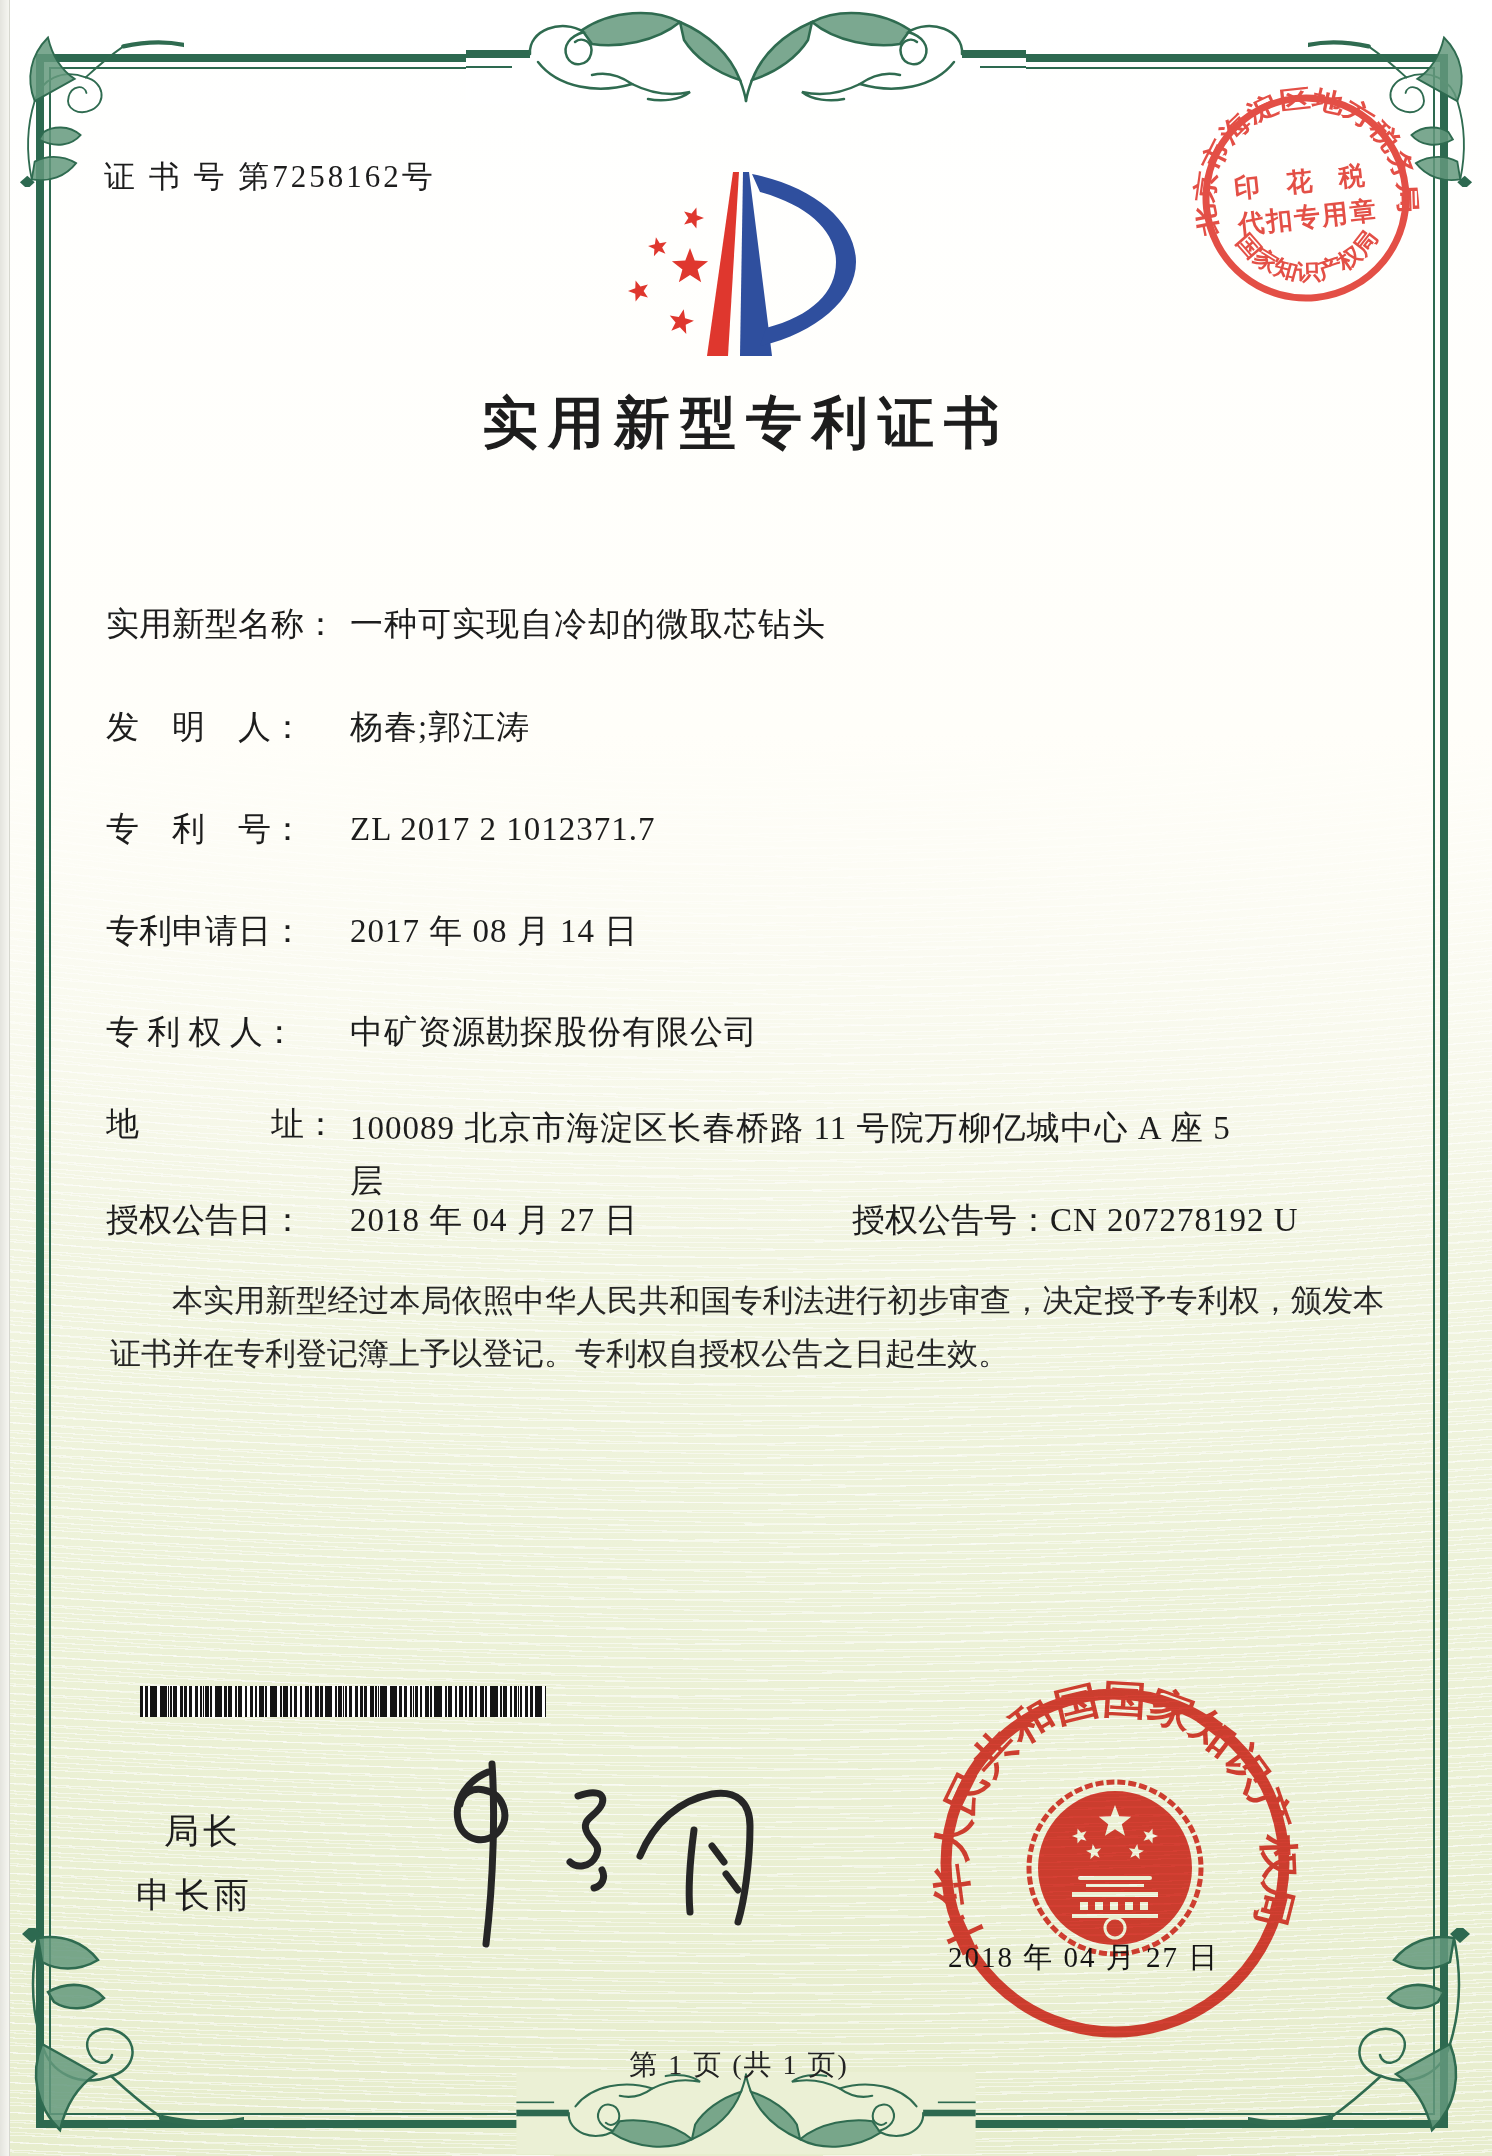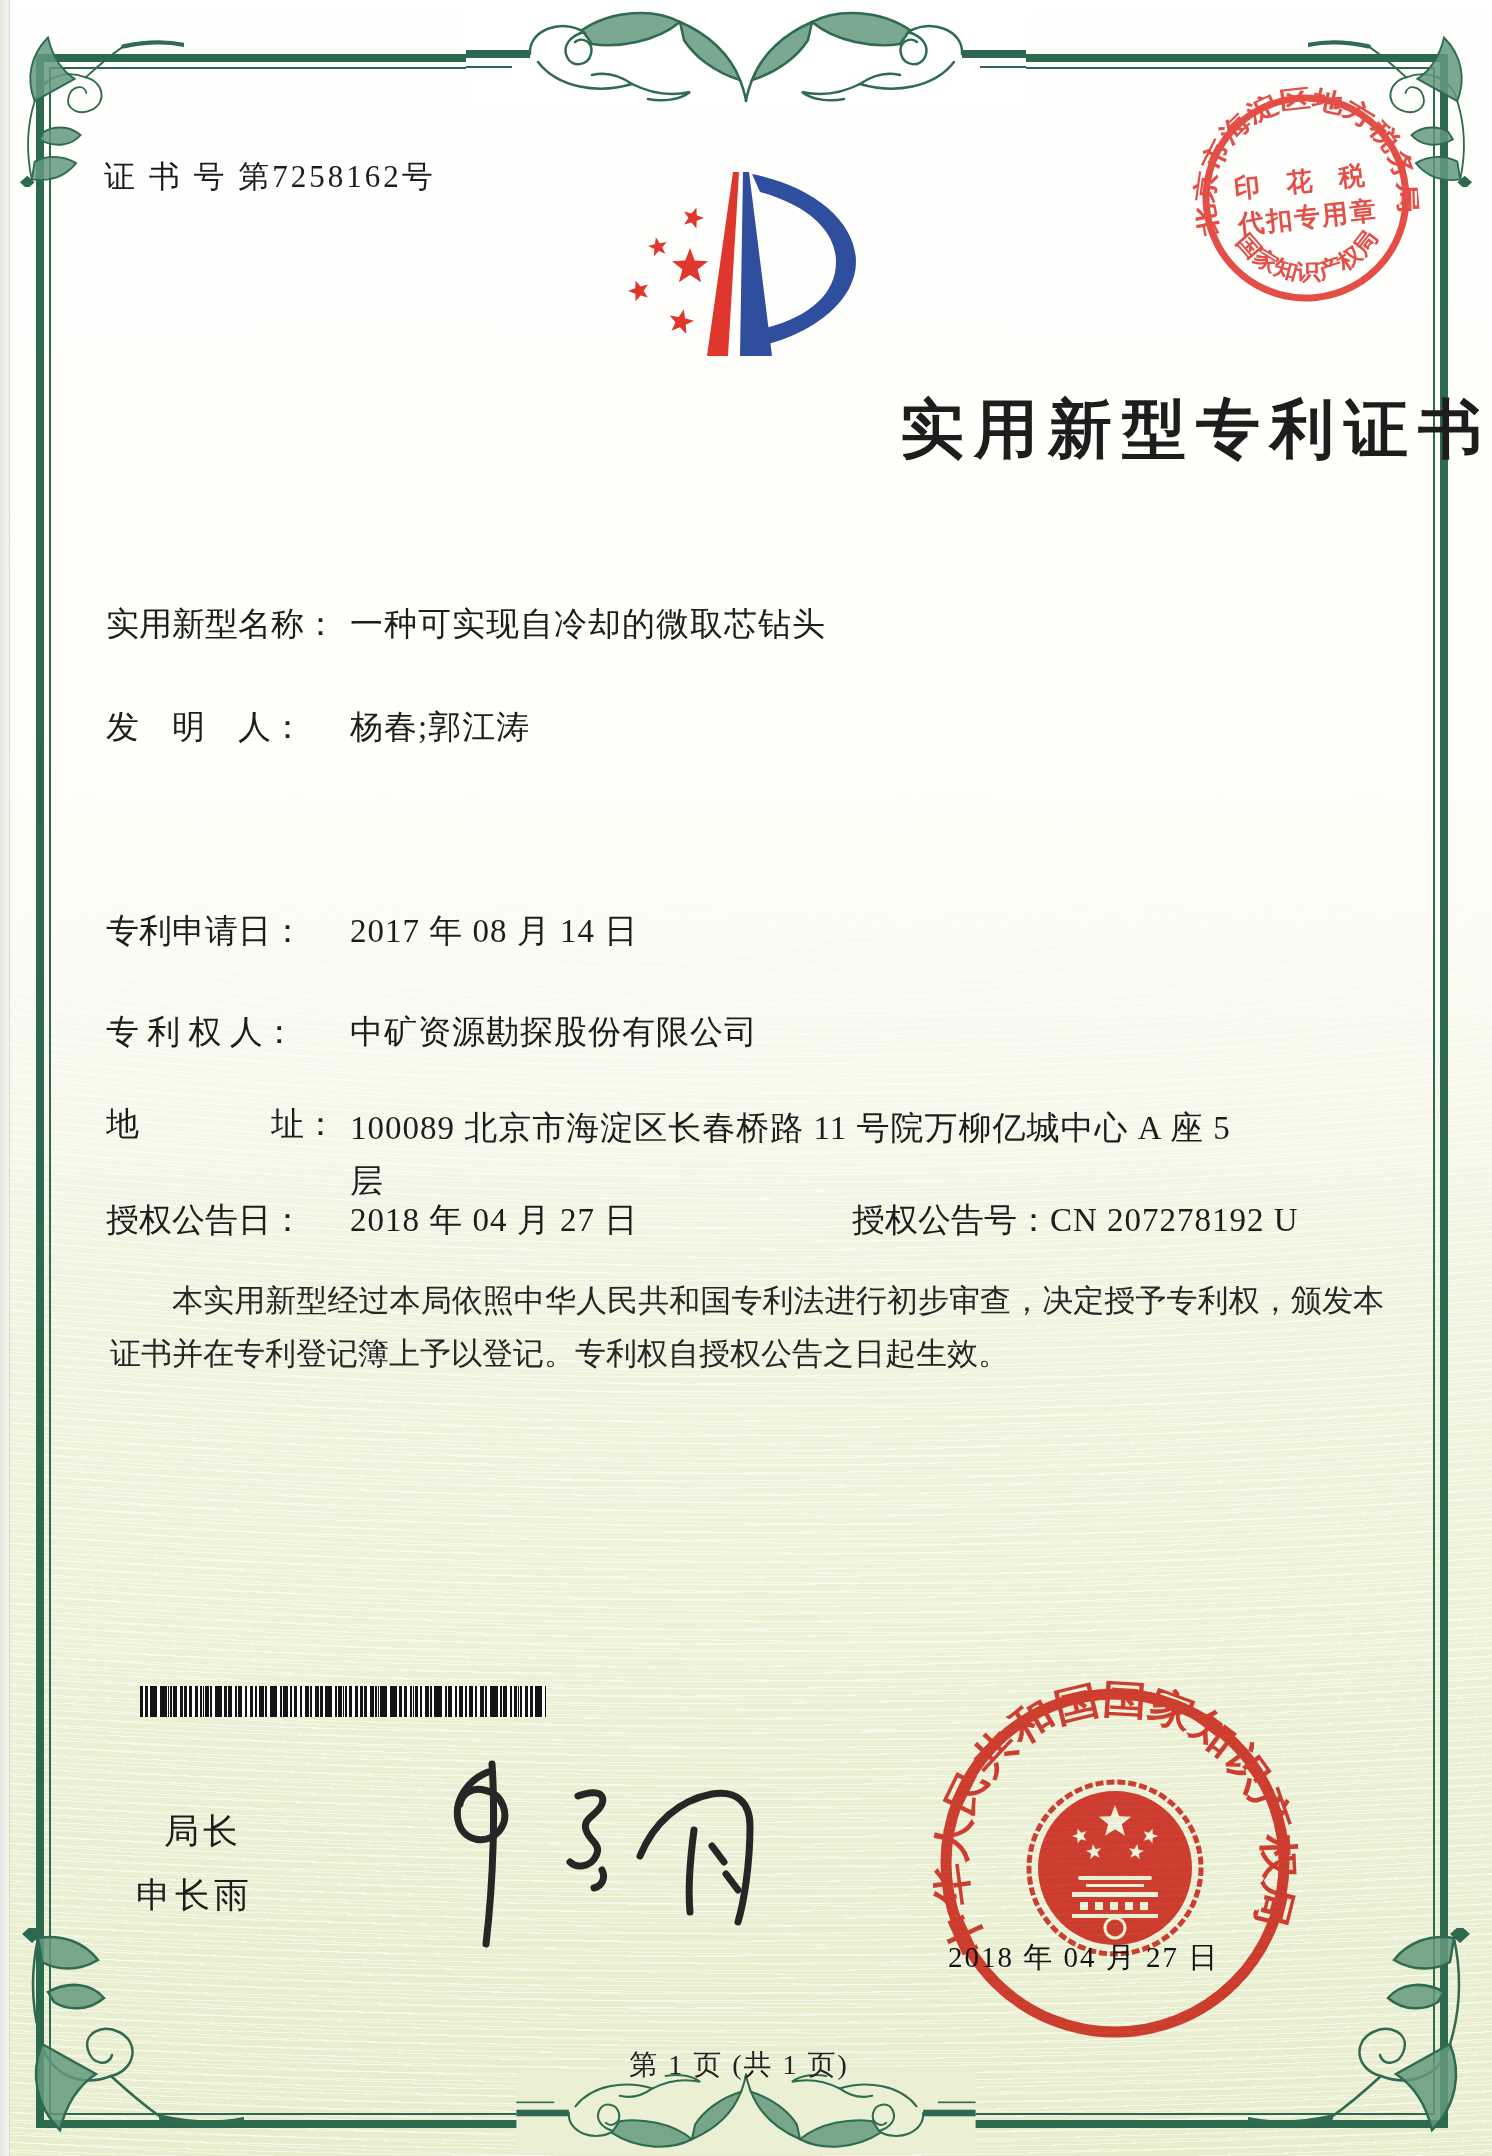--- a/index.html
+++ b/index.html
@@ -13,22 +13,22 @@
         linear-gradient(180deg,#fcfcf6 0%,#f6f7e9 42%,#edf2d9 72%,#e7edcd 100%);}
   .edge{position:absolute;left:0;top:0;bottom:0;width:9px;
         background:linear-gradient(90deg,#e4e4de,#f6f6f1);border-right:1px solid #d6d7cf;}
   .frame{position:absolute;left:36px;top:54px;width:1412px;height:2074px;
          border:8px solid #2d6950;box-sizing:border-box;}
   .frame-in{position:absolute;inset:5px;border:2px solid #2d6950;}
   .orn{position:absolute;}
   .defs-holder{position:absolute;width:0;height:0;overflow:hidden;}
   .cert-no{position:absolute;left:104px;top:156px;font-size:31px;letter-spacing:3px;white-space:pre;}
   .logo{position:absolute;left:590px;top:140px;}
-  .title{position:absolute;left:0;width:100%;top:386px;text-align:right;
-         font-size:64px;font-weight:bold;letter-spacing:10px;}
+  .title{position:absolute;left:0;width:100%;top:386px;text-align:center;
+         font-size:56px;font-weight:bold;letter-spacing:10px;}
   .row{position:absolute;left:106px;font-size:33px;white-space:nowrap;}
   .lbl{display:inline-block;width:244px;white-space:pre;}
   .val{letter-spacing:1px;}
   .addr-val{display:inline-block;vertical-align:top;width:1010px;line-height:53px;white-space:normal;letter-spacing:1px;}
   .grant-right{position:absolute;left:852px;top:1198px;font-size:33px;white-space:nowrap;}
   .body-text{position:absolute;left:94px;top:1258px;width:1306px;font-size:31px;line-height:53px;text-align:justify;color:#262626;}
   .body-text p{margin:16px;text-indent:2em;}
   .barcode{position:absolute;left:140px;top:1686px;width:406px;height:31px;background:
       repeating-linear-gradient(90deg,#141414 0 2px,rgba(0,0,0,0) 2px 5px),
       repeating-linear-gradient(90deg,#141414 0 3px,rgba(0,0,0,0) 3px 11px),
@@ -134,20 +134,23 @@
     <text x="112" y="140" text-anchor="middle" fill="#e2453c" font-size="26" font-weight="bold" letter-spacing="2">代扣专用章</text>
   </svg>
 
   <div class="title">实用新型专利证书</div>
 
   <div class="row" style="top:602px;">
     <span class="lbl">实用新型名称：</span><span class="val">一种可实现自冷却的微取芯钻头</span>
   </div>
   <div class="row" style="top:705px;">
     <span class="lbl">发　明　人：</span><span class="val">杨春;郭江涛</span>
+  </div>
+  <div class="row" style="top:807px;">
+    <span class="lbl">专　利　号：</span><span class="val">ZL 2017 2 1012371.7</span>
   </div>
   <div class="row" style="top:909px;">
     <span class="lbl">专利申请日：</span><span class="val">2017 年 08 月 14 日</span>
   </div>
   <div class="row" style="top:1010px;">
     <span class="lbl">专 利 权 人：</span><span class="val">中矿资源勘探股份有限公司</span>
   </div>
   <div class="row" style="top:1102px;">
     <span class="lbl">地　　　　址：</span><span class="addr-val"><span>100089  北京市海淀区长春桥路 11 号院万柳亿城中心 A 座 5</span><br><span>层</span></span>
   </div>

